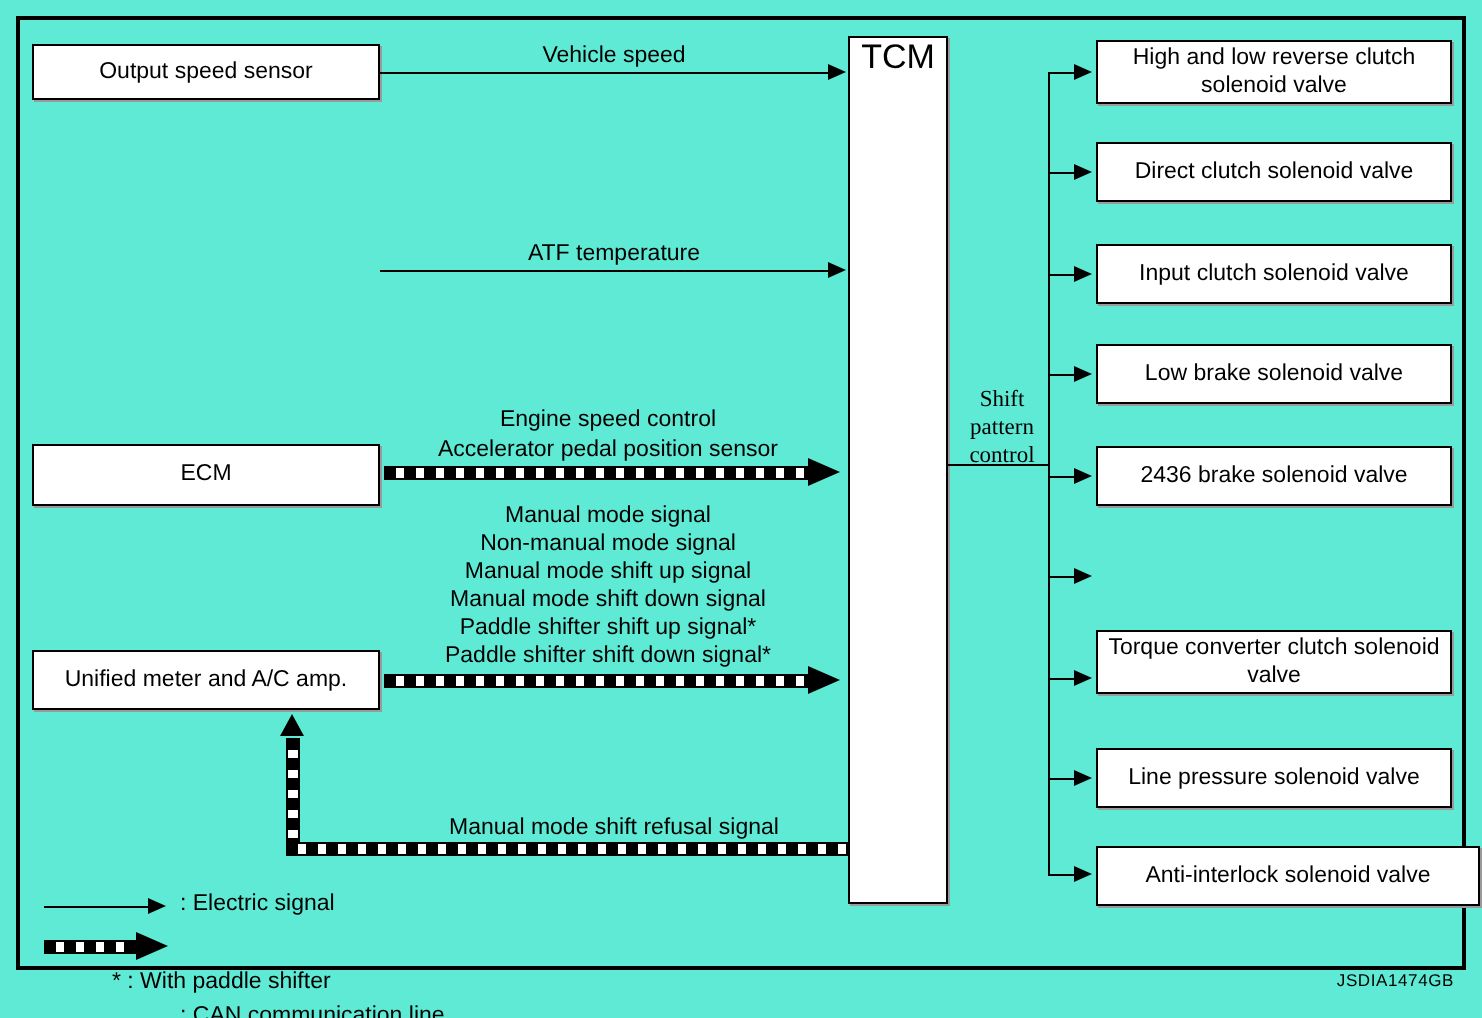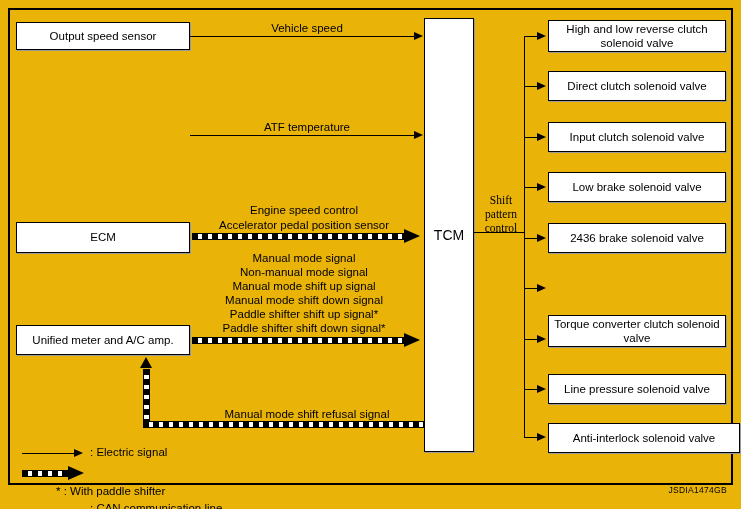--- a/index.html
+++ b/index.html
@@ -4,21 +4,21 @@
 <style>
   html, body {
     margin: 0;
     padding: 0;
     background: #ffffff;
   }
   #canvas {
     position: relative;
     width: 741px;
     height: 509px;
-    background: #eab308;
+    background: #5eead4;
     font-family: "Liberation Sans", sans-serif;
     overflow: hidden;
   }
   
   #frame {
     position: absolute;
     left: 8px;
     top: 8px;
     width: 725px;
     height: 477px;
@@ -39,23 +39,23 @@
     line-height: 1.25;
     padding: 0 4px;
     box-shadow: 1px 1px 0 #9a9a9a;
   }
   .tcm-box {
     position: absolute;
     box-sizing: border-box;
     border: 1px solid #000000;
     background: #ffffff;
     display: flex;
-    align-items: center;
+    align-items: flex-start;
     justify-content: center;
-    font-size: 14px;
+    font-size: 17px;
     color: #000;
     box-shadow: 1px 1px 0 #9a9a9a;
   }
   
   .eline {
     position: absolute;
     background: #000000;
     height: 1px;
   }
   .vline {

